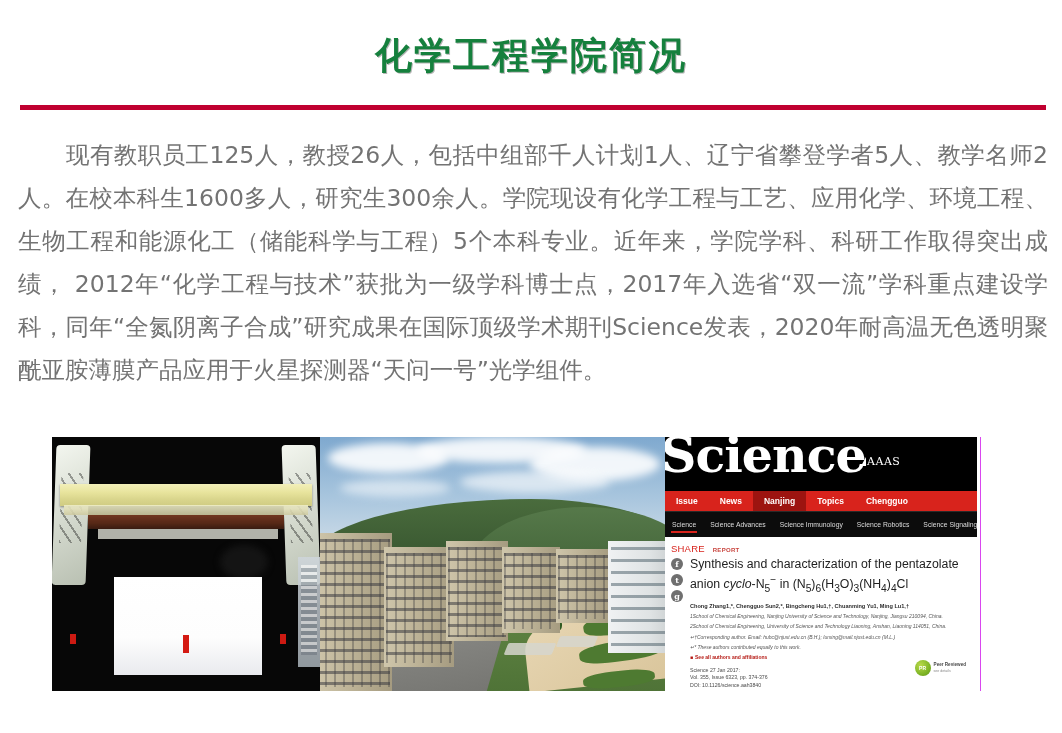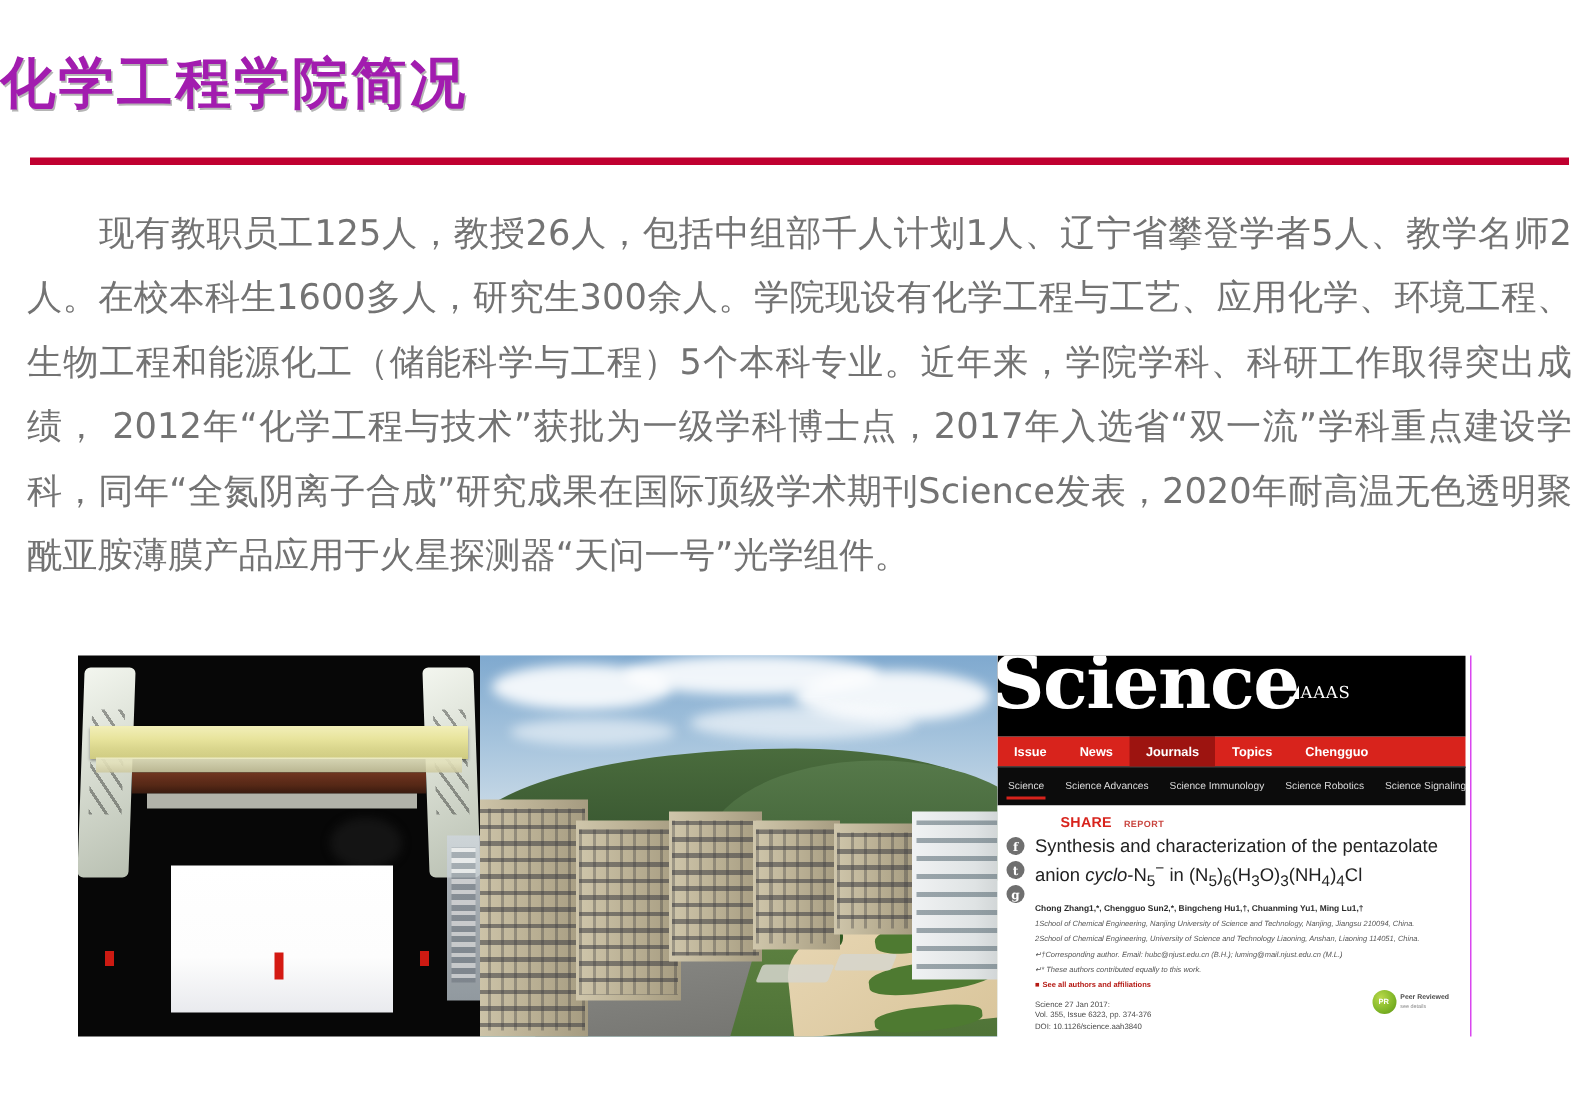--- a/index.html
+++ b/index.html
@@ -15,26 +15,26 @@
     font-family: "Liberation Sans", sans-serif;
     color: #000000;
   }
 
   
   .slide-title {
     position: absolute;
     left: 0;
     top: 36px;
     width: 1062px;
-    text-align: left;
+    text-align: center;
     font-family: "DejaVu Sans", "Liberation Sans", sans-serif;
     font-size: 37px;
     font-weight: 700;
     letter-spacing: 2px;
-    color: #a21caf;
+    color: #15803d;
     line-height: 1.1;
     text-shadow: 1px 1px 0 rgba(120,120,120,0.55);
   }
 
   .title-rule {
     position: absolute;
     left: 20px;
     top: 105px;
     width: 1026px;
     height: 5px;
@@ -373,23 +373,22 @@
     height: 155px;
   }
   .sci-share-row {
     display: flex;
     align-items: baseline;
     gap: 8px;
   }
   .sci-share {
     color: #d8231c;
     font-size: 9.5px;
-    font-weight: 700;
+    font-weight: 400;
     letter-spacing: .2px;
-    margin-left: 36px;
   }
   .sci-report {
     color: #c9453f;
     font-size: 6px;
     font-weight: 700;
     letter-spacing: .3px;
   }
   .sci-main {
     display: flex;
     gap: 7px;
@@ -560,21 +559,21 @@
   <div class="photo-science">
 
     <div class="sci-header">
       <div class="sci-logo">Science</div>
       <div class="sci-aaas"><span class="tri"></span><span>AAAS</span></div>
     </div>
 
     <div class="sci-nav">
       <div class="sci-nav-item">Issue</div>
       <div class="sci-nav-item">News</div>
-      <div class="sci-nav-item active">Journals</div>
+      <div class="sci-nav-item active">Nanjing</div>
       <div class="sci-nav-item">Topics</div>
       <div class="sci-nav-item">Chengguo</div>
     </div>
 
     <div class="sci-subnav">
       <div class="sci-subnav-item active">Science</div>
       <div class="sci-subnav-item">Science Advances</div>
       <div class="sci-subnav-item">Science Immunology</div>
       <div class="sci-subnav-item">Science Robotics</div>
       <div class="sci-subnav-item">Science Signaling</div>

